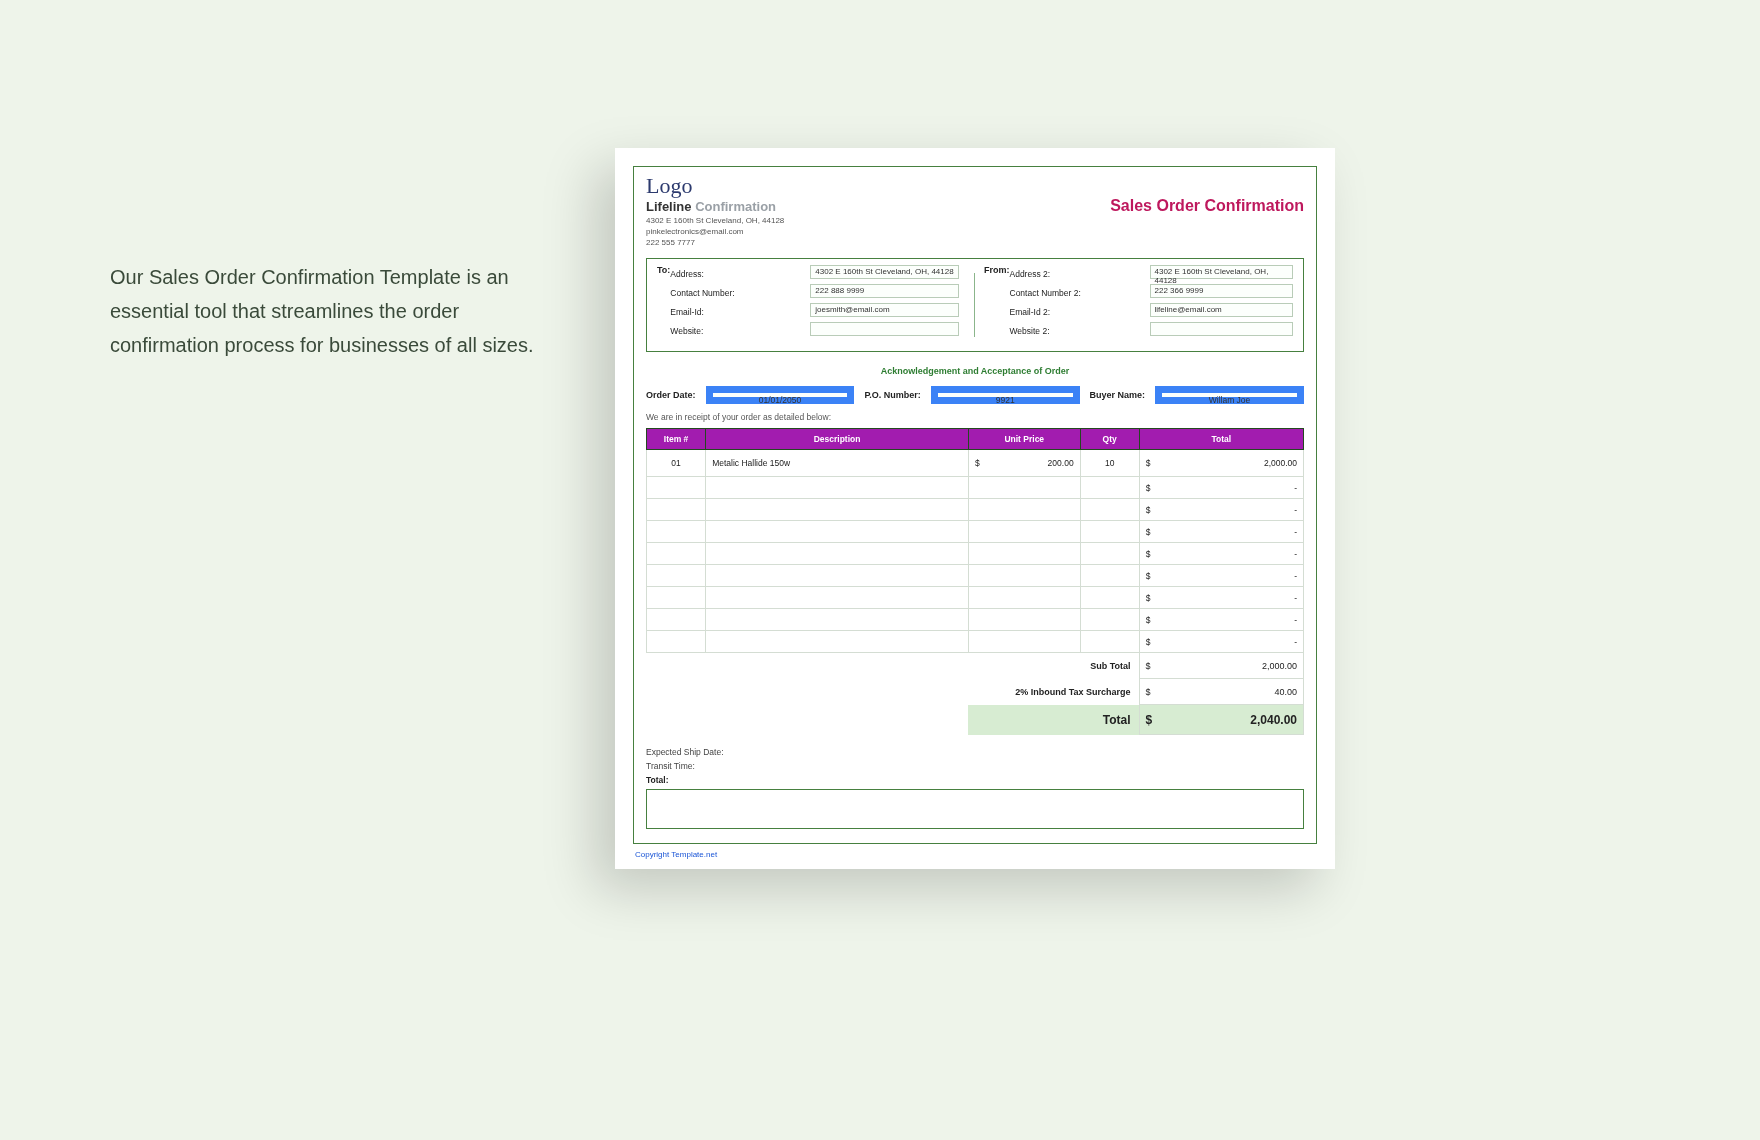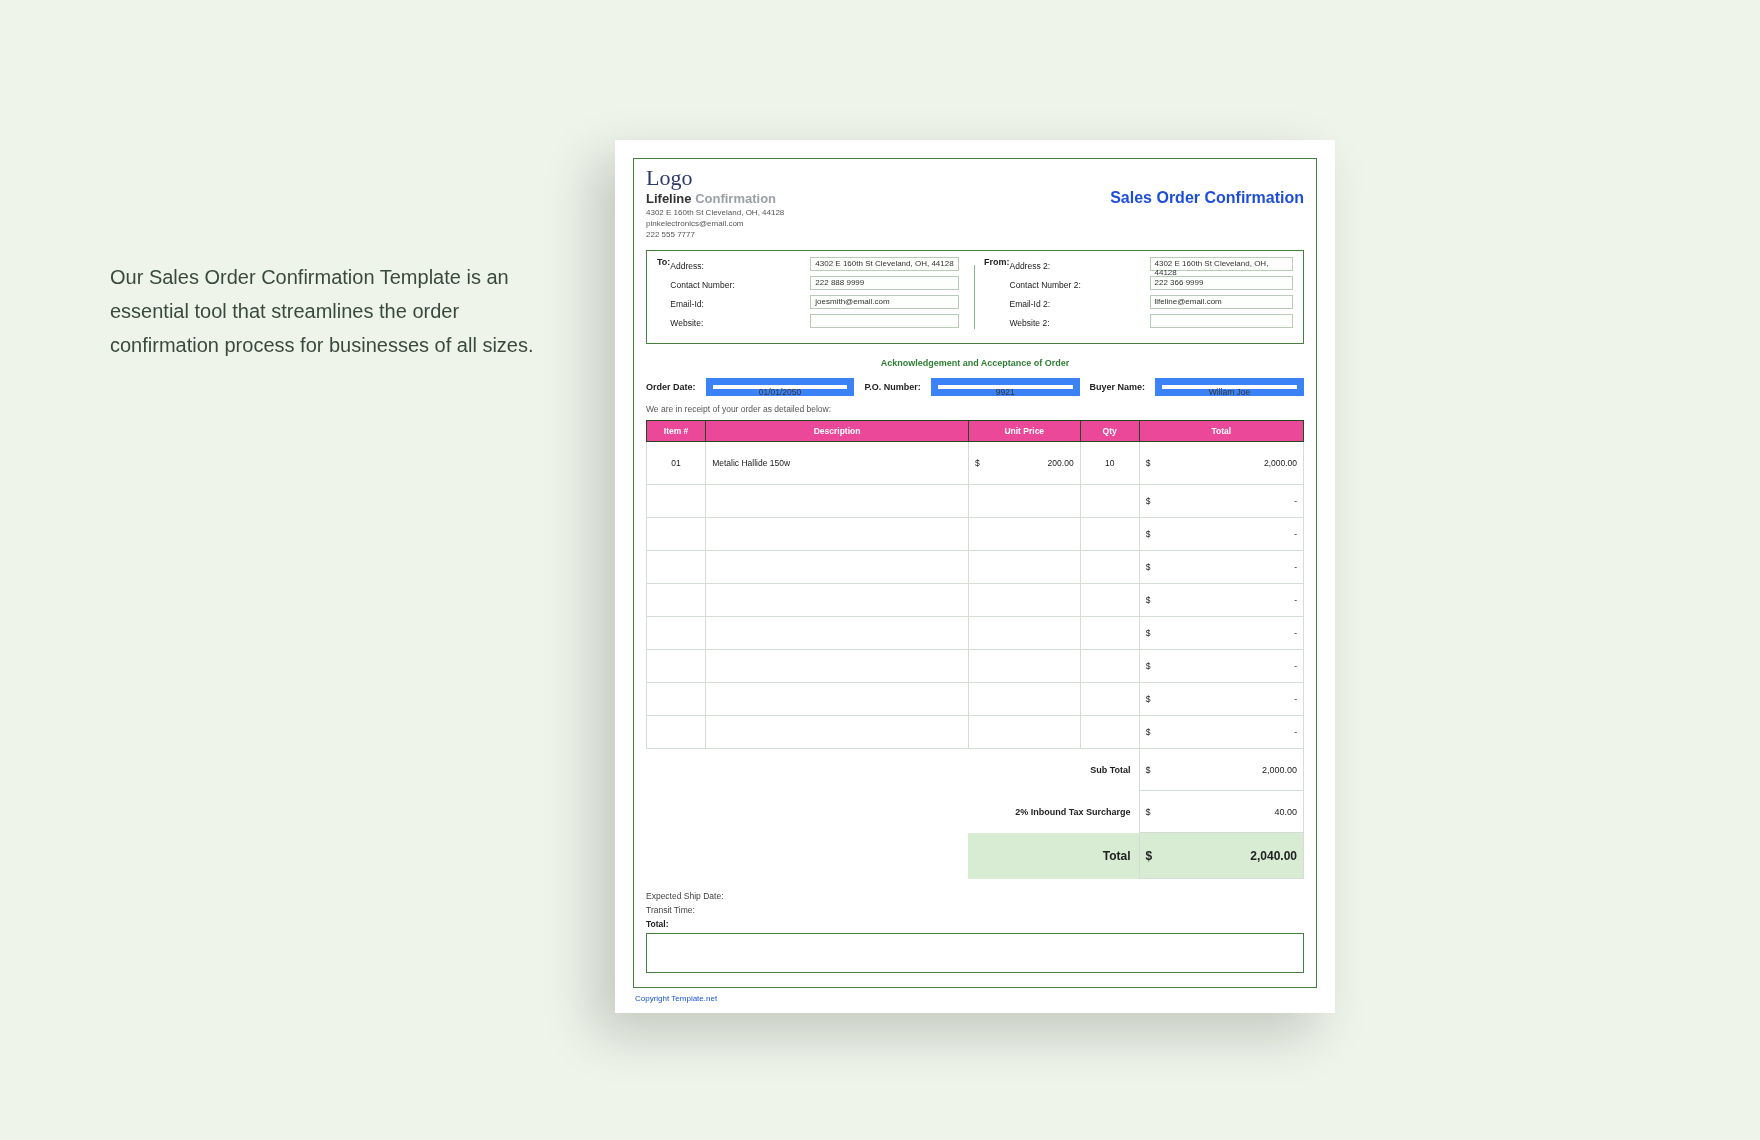--- a/index.html
+++ b/index.html
@@ -33,21 +33,21 @@
   }
   .hero-body {
     font-size: 20px;
     line-height: 1.7;
     color: #3a4a3a;
     margin: 0;
   }
   .doc {
     position: absolute;
     left: 615px;
-    top: 140px;
+    top: 148px;
     width: 720px;
     background: #ffffff;
     box-shadow: -20px 20px 50px rgba(0,0,0,0.18);
     padding: 18px 18px 10px 18px;
     font-size: 9px;
     color: #222;
   }
   .doc-green-border {
     border: 1px solid #46803f;
     padding: 8px 12px 14px 12px;
@@ -75,21 +75,21 @@
     color: #333;
   }
   .brand-name .muted { color: #9aa0a6; font-weight: 700; }
   .brand-addr {
     font-size: 8px;
     color: #555;
     line-height: 1.35;
     margin-top: 2px;
   }
   .doc-title {
-    color: #1d4ed8;
+    color: #be185d;
     font-size: 16px;
     font-weight: 700;
     text-align: right;
     margin-top: 22px;
   }
   .party-box {
     border: 1px solid #46803f;
     padding: 6px 10px 10px 10px;
     display: flex;
     gap: 18px;
@@ -166,31 +166,31 @@
     font-size: 8.5px;
     color: #555;
     margin-bottom: 6px;
   }
   table.items {
     width: 100%;
     border-collapse: collapse;
     font-size: 8.5px;
   }
   table.items th {
-    background: #ec4899;
+    background: #a21caf;
     color: #fff;
     font-weight: 700;
     padding: 5px 6px;
     text-align: center;
     border: 1px solid #24491f;
   }
   table.items td {
     border: 1px solid #d4ddd3;
     height: 22px;
-    padding: 16px 6px;
+    padding: 8px 6px;
     vertical-align: middle;
   }
   table.items td.num { text-align: center; }
   table.items td.money-cell {
     padding: 0;
   }
   .money {
     display: flex;
     justify-content: space-between;
     align-items: center;

